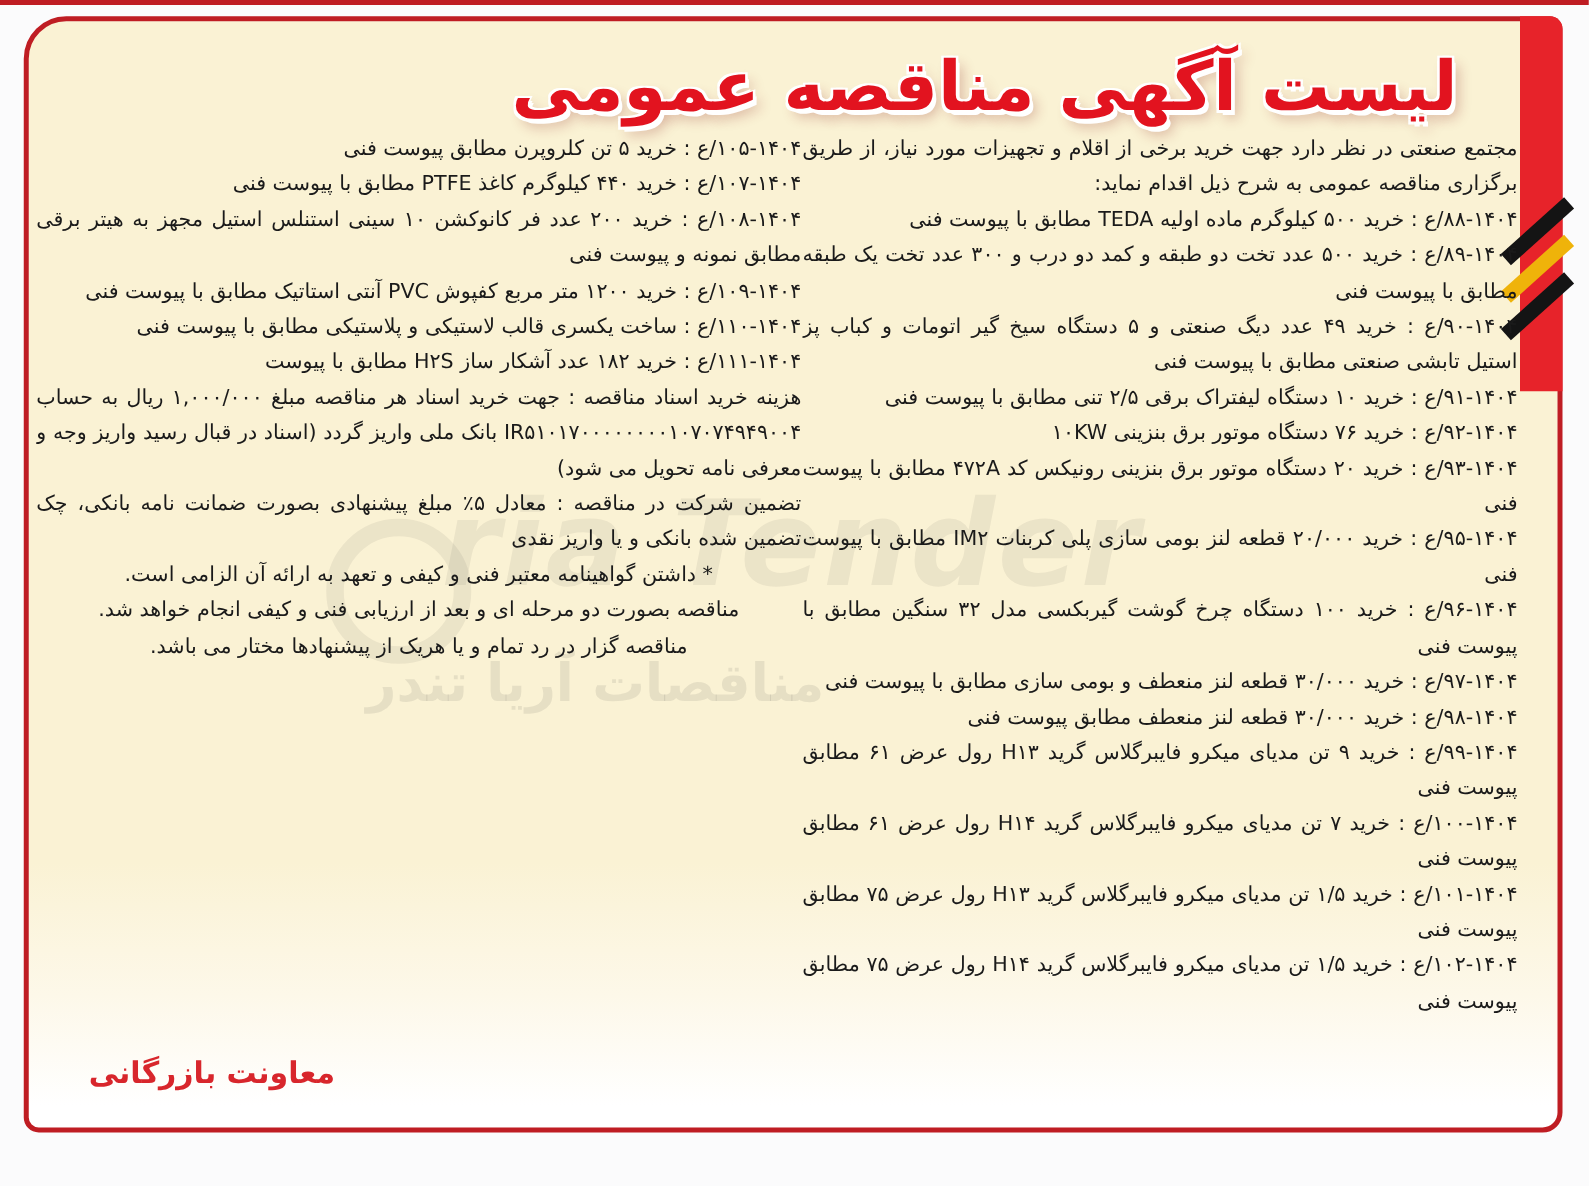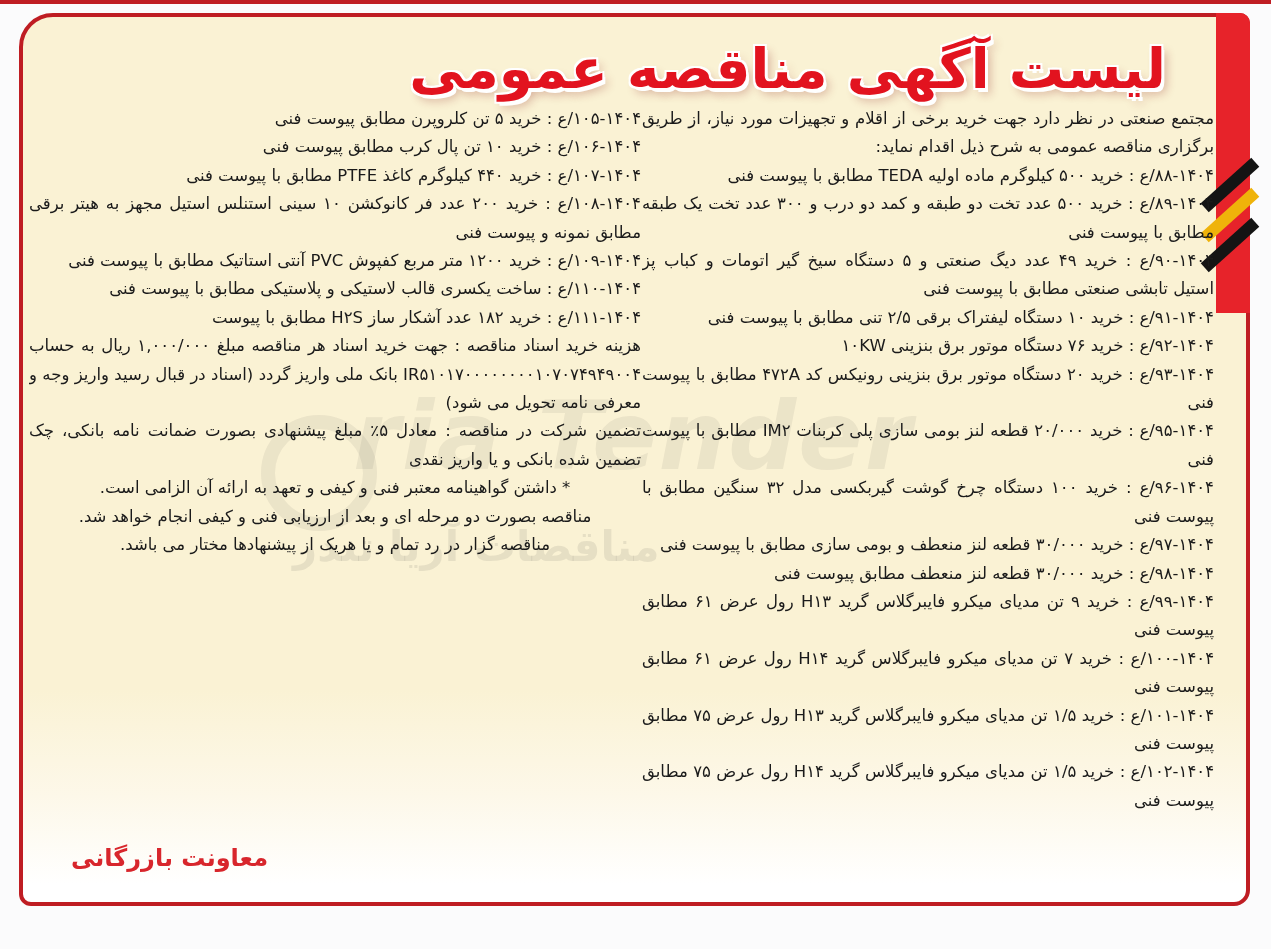--- a/index.html
+++ b/index.html
@@ -108,21 +108,20 @@
           <p class="para">۹۹-۱۴۰۴/ع : خرید ۹ تن مدیای میکرو فایبرگلاس گرید H۱۳ رول عرض ۶۱ مطابق پیوست فنی</p>
           <p class="para">۱۰۰-۱۴۰۴/ع : خرید ۷ تن مدیای میکرو فایبرگلاس گرید H۱۴ رول عرض ۶۱ مطابق پیوست فنی</p>
           <p class="para">۱۰۱-۱۴۰۴/ع : خرید ۱/۵ تن مدیای میکرو فایبرگلاس گرید H۱۳ رول عرض ۷۵ مطابق پیوست فنی</p>
           <p class="para">۱۰۲-۱۴۰۴/ع : خرید ۱/۵ تن مدیای میکرو فایبرگلاس گرید H۱۴ رول عرض ۷۵ مطابق پیوست فنی</p>
         </div>
     </div>
 
     <div class="col col-left">
       <div>
           <p class="para">۱۰۵-۱۴۰۴/ع : خرید ۵ تن کلروپرن مطابق پیوست فنی</p>
-          <p class="para">۱۰۶-۱۴۰۴/ع : خرید ۱۰ تن پال کرب مطابق پیوست فنی</p>
           <p class="para">۱۰۷-۱۴۰۴/ع : خرید ۴۴۰ کیلوگرم کاغذ PTFE مطابق با پیوست فنی</p>
           <p class="para">۱۰۸-۱۴۰۴/ع : خرید ۲۰۰ عدد فر کانوکشن ۱۰ سینی استنلس استیل مجهز به هیتر برقی مطابق نمونه و پیوست فنی</p>
           <p class="para">۱۰۹-۱۴۰۴/ع : خرید ۱۲۰۰ متر مربع کفپوش PVC آنتی استاتیک مطابق با پیوست فنی</p>
           <p class="para">۱۱۰-۱۴۰۴/ع : ساخت یکسری قالب لاستیکی و پلاستیکی مطابق با پیوست فنی</p>
           <p class="para">۱۱۱-۱۴۰۴/ع : خرید ۱۸۲ عدد آشکار ساز H۲S مطابق با پیوست</p>
         </div>
       <p class="para">هزینه خرید اسناد مناقصه : جهت خرید اسناد هر مناقصه مبلغ ۱,۰۰۰/۰۰۰ ریال به حساب IR۵۱۰۱۷۰۰۰۰۰۰۰۰۱۰۷۰۷۴۹۴۹۰۰۴ بانک ملی واریز گردد (اسناد در قبال رسید واریز وجه و معرفی نامه تحویل می شود)</p>
       <p class="para">تضمین شرکت در مناقصه : معادل ۵٪ مبلغ پیشنهادی بصورت ضمانت نامه بانکی، چک تضمین شده بانکی و یا واریز نقدی</p>
       <div>
           <p class="center">* داشتن گواهینامه معتبر فنی و کیفی و تعهد به ارائه آن الزامی است.</p>

